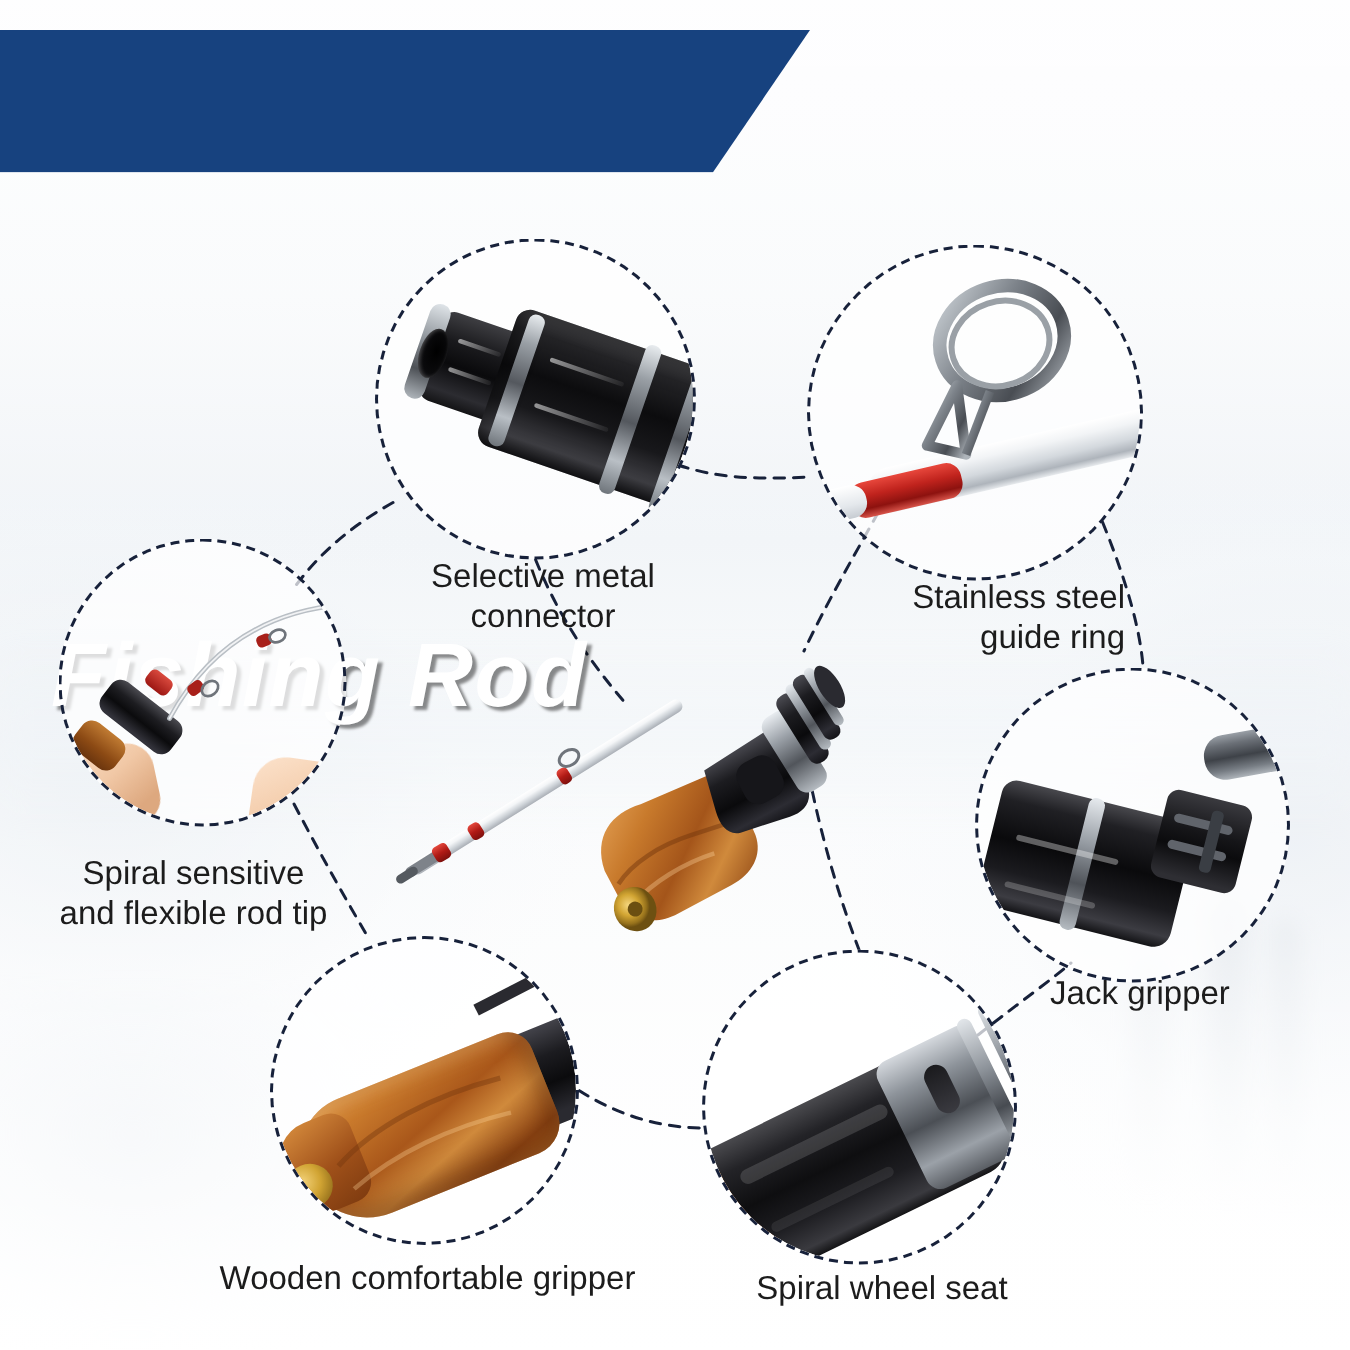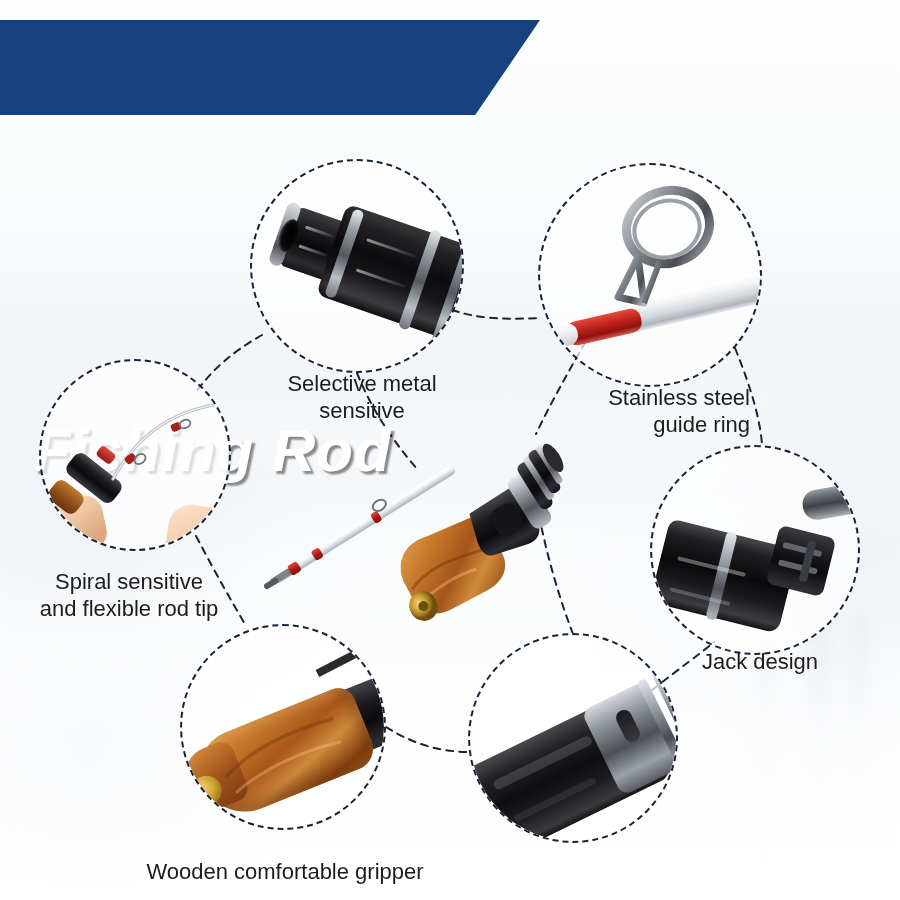--- a/index.html
+++ b/index.html
@@ -397,21 +397,21 @@
         <div class="mc-ring r2"></div>
         <div class="mc-ring r3"></div>
         <div class="mc-slot" style="left:92px; top:34px; width:52px;"></div>
         <div class="mc-slot" style="left:92px; top:66px; width:52px;"></div>
         <div class="mc-slot" style="left:30px; top:42px; width:30px;"></div>
         <div class="mc-slot" style="left:30px; top:62px; width:30px;"></div>
       </div>
     </div>
   </div>
   <div class="label" style="left: 257px; top: 370px; width: 210px; color: rgb(28, 28, 28);">Selective metal
-sensitive</div>
+connector</div>
 
   <div class="callout" style="left: 538px; top: 163px; width: 224px; height: 224px; border-color: rgb(23, 33, 58);">
     <div class="callout-inner">
       <div class="gr-blank"></div>
       <div class="gr-red"></div>
       <div class="gr-whitetip"></div>
       <svg width="224" height="224" viewBox="0 0 224 224" style="position:absolute;inset:0;">
         <defs>
           <linearGradient id="ringG" x1="0" y1="0" x2="1" y2="1">
             <stop offset="0%" stop-color="#cfd5da"></stop>
@@ -462,49 +462,50 @@
           <rect x="126" y="118" width="40" height="6" rx="3" fill="#60646b"></rect>
           <rect x="150" y="92" width="8" height="42" rx="3" fill="#3a3e44"></rect>
         </g>
         <g transform="rotate(14 60 130)">
           <rect x="22" y="118" width="70" height="4" rx="2" fill="rgba(255,255,255,0.35)"></rect>
           <rect x="22" y="150" width="62" height="4" rx="2" fill="rgba(255,255,255,0.22)"></rect>
         </g>
       </svg>
     </div>
   </div>
-  <div class="label" style="left: 660px; top: 648px; width: 200px; color: rgb(28, 28, 28);">Jack design</div>
+  <div class="label" style="left: 660px; top: 648px; width: 200px; color: rgb(28, 28, 28);">Jack gripper</div>
 
   <div class="callout" style="left: 180px; top: 624px; width: 206px; height: 206px; border-color: rgb(23, 33, 58);">
     <div class="callout-inner">
       <div class="wg-black"></div>
       <div class="wg-wood"></div>
       <div class="wg-flare"></div>
       <div class="wg-cap"></div>
       <svg width="206" height="206" viewBox="0 0 206 206" style="position:absolute;inset:0;">
         <g transform="rotate(-22 100 120)">
           <path d="M36 128 C68 112 112 108 158 114" fill="none" stroke="rgba(112,52,12,0.4)" stroke-width="3.5"></path>
           <path d="M40 146 C74 134 116 132 156 138" fill="none" stroke="rgba(255,214,156,0.32)" stroke-width="3"></path>
           <path d="M160 66 L226 60" fill="none" stroke="#2a2a30" stroke-width="8"></path>
         </g>
       </svg>
     </div>
   </div>
-  <div class="label" style="left: 130px; top: 838px; width: 310px; color: rgb(28, 28, 28); margin-top: 20px;">Wooden comfortable gripper</div>
+  <div class="label" style="left: 130px; top: 838px; width: 310px; color: rgb(28, 28, 28);">Wooden comfortable gripper</div>
 
   <div class="callout" style="left: 468px; top: 633px; width: 210px; height: 210px; border-color: rgb(23, 33, 58);">
     <div class="callout-inner">
       <div class="sw-wood"></div>
       <div class="sw-grip"></div>
       <div class="sw-hood"></div>
       <div class="sw-slot"></div>
       <div class="sw-band" style="left:186px; top:40px;"></div>
       <div class="sw-band" style="left:200px; top:30px;"></div>
       <svg width="210" height="210" viewBox="0 0 210 210" style="position:absolute;inset:0;">
         <g transform="rotate(-26 100 120)">
           <rect x="18" y="110" width="108" height="10" rx="5" fill="rgba(255,255,255,0.14)"></rect>
           <rect x="22" y="150" width="90" height="7" rx="3.5" fill="rgba(255,255,255,0.08)"></rect>
         </g>
       </svg>
     </div>
   </div>
+  <div class="label" style="left: 478px; top: 845px; width: 220px; color: rgb(28, 28, 28);">Spiral wheel seat</div>
 
 </div>
 
 </body></html>

